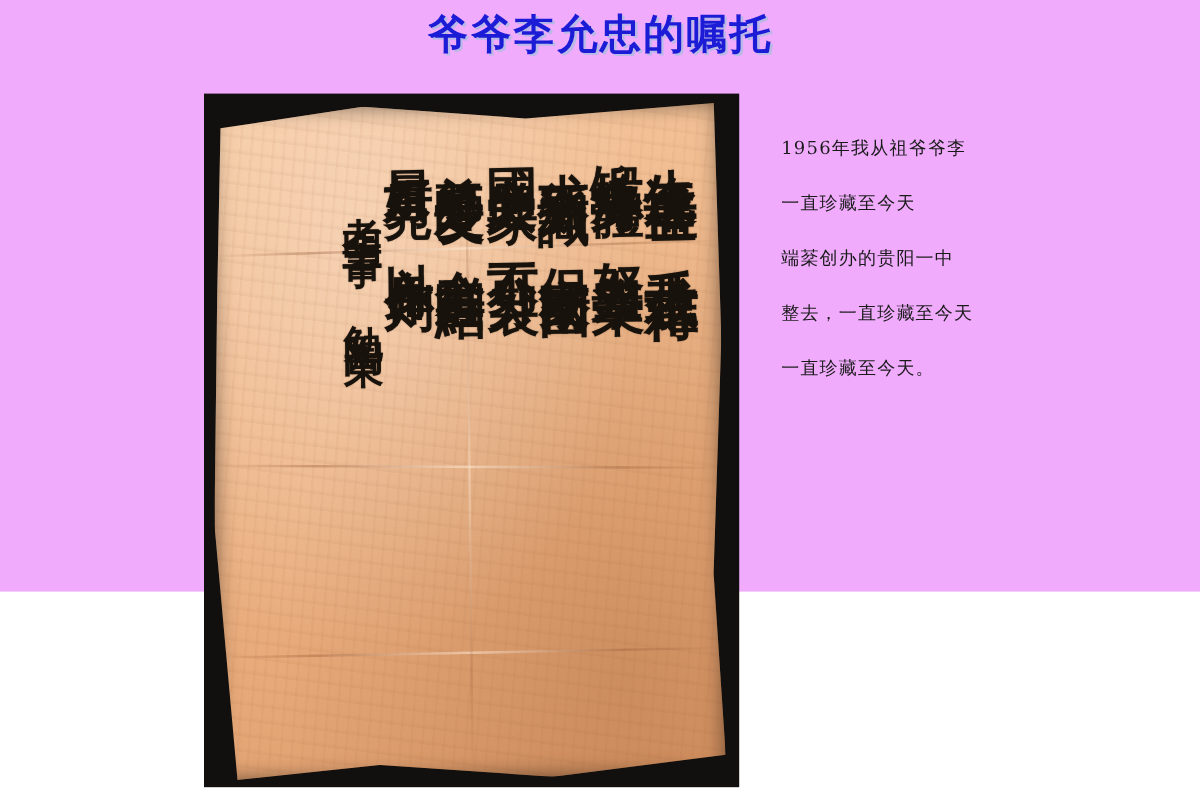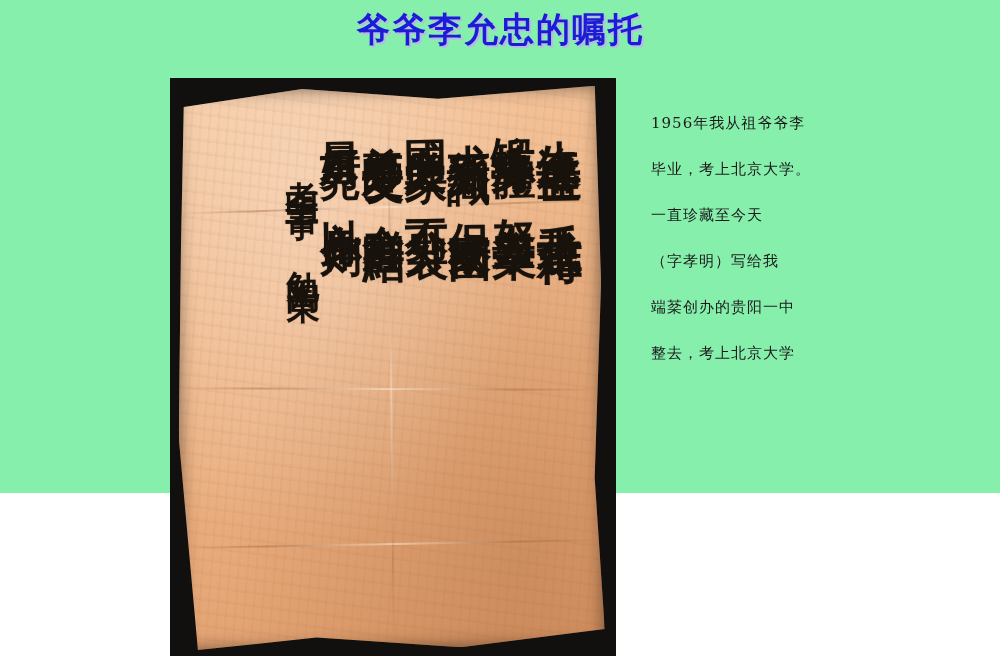--- a/index.html
+++ b/index.html
@@ -11,21 +11,21 @@
     height: 661px;
     background: #ffffff;
     font-family: "Liberation Serif", serif;
     overflow: hidden;
     position: relative;
   }
   .slide {
     position: relative;
     width: 1000px;
     height: 493px;
-    background: #86efac;
+    background: #f0abfc;
   }
   .title {
     position: absolute;
     top: 6px;
     left: 0;
     width: 1000px;
     text-align: center;
     font-family: "Liberation Serif", serif;
     font-size: 34px;
     font-weight: bold;
@@ -149,20 +149,19 @@
         <div class="col c3">國之興家 不可分裂</div>
         <div class="col c4">尊師愛友 合群團結</div>
         <div class="col c5">景好男兒 以身作则</div>
         <div class="col c6">孝明書于 勉陶東</div>
       </div>
     </div>
   </div>
 
   <div class="body-text">
     <div class="line">1956年我从祖爷爷李</div>
-    <div class="line">毕业，考上北京大学。</div>
     <div class="line">一直珍藏至今天</div>
-    <div class="line">（字孝明）写给我</div>
     <div class="line">端棻创办的贵阳一中</div>
-    <div class="line">整去，考上北京大学</div>
+    <div class="line">整去，一直珍藏至今天</div>
+    <div class="line">一直珍藏至今天。</div>
   </div>
 
 </div>
 
 </body></html>

